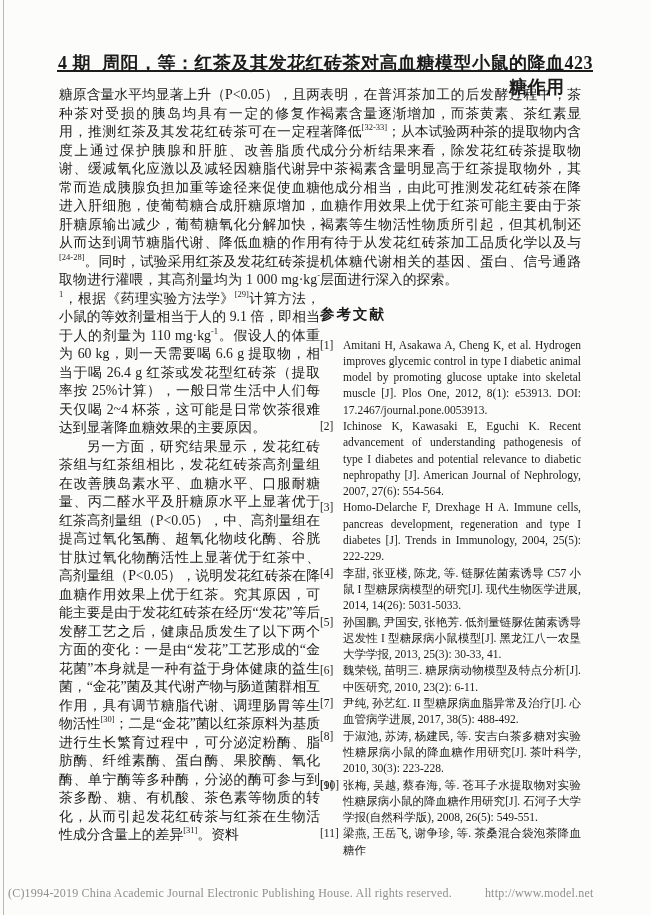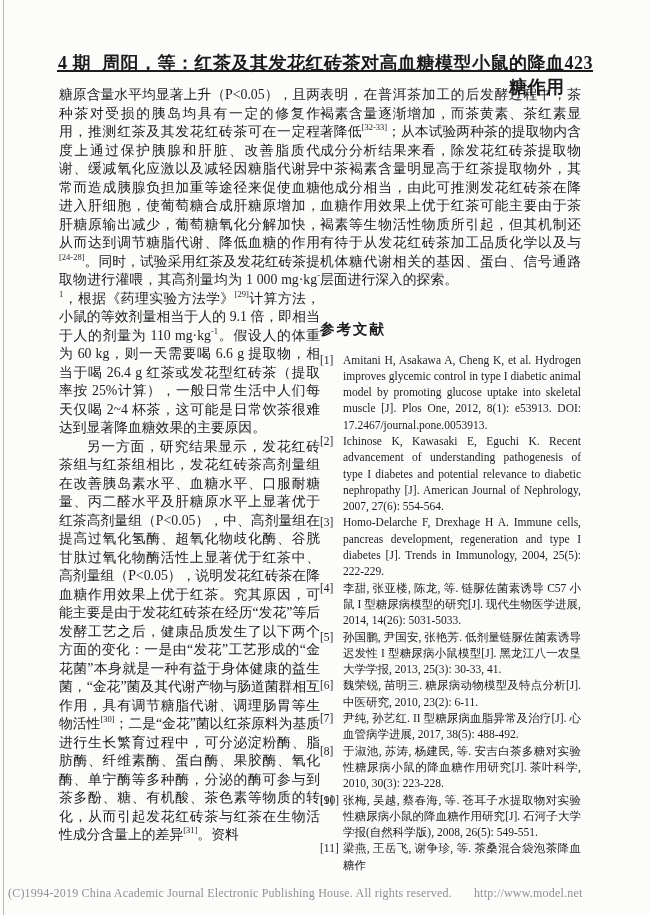--- a/index.html
+++ b/index.html
@@ -33,33 +33,33 @@
   }
   .col { width: 261px; }
   .body-par {
     font-size: 13.8px; line-height: 18.5px;
     text-align: justify; text-justify: inter-ideograph;
     color: #1b1b1b;
   }
   .body-par.indent { text-indent: 2em; }
   sup { font-size: 8.5px; line-height: 0; vertical-align: super; letter-spacing: 0; }
   .ref-heading {
-    margin-top: 30px; font-size: 14.5px; font-weight: 700; letter-spacing: 2px;
+    margin-top: 15px; font-size: 14.5px; font-weight: 700; letter-spacing: 2px;
   }
   .refs {
     list-style: none; margin-top: 13px;
     font-size: 11.5px; line-height: 16.3px;
     text-align: justify;
   }
   .ref-item { position: relative; padding-left: 23px; }
   .ref-label { position: absolute; left: 0; top: 0; }
   .footer {
     position: absolute; top: 886px; left: 8px; width: 634px;
     font-size: 12px; color: #8f8f8f; letter-spacing: 0.2px;
-    display: flex; gap: 22px; white-space: nowrap;
+    display: flex; gap: 33px; white-space: nowrap;
   }
 </style>
 </head>
 <body>
 
 <div class="scan-edge"></div>
 
 <header class="header">
   <span class="issue">4 期</span>
   <span class="running-title">周阳，等：红茶及其发花红砖茶对高血糖模型小鼠的降血糖作用</span>

